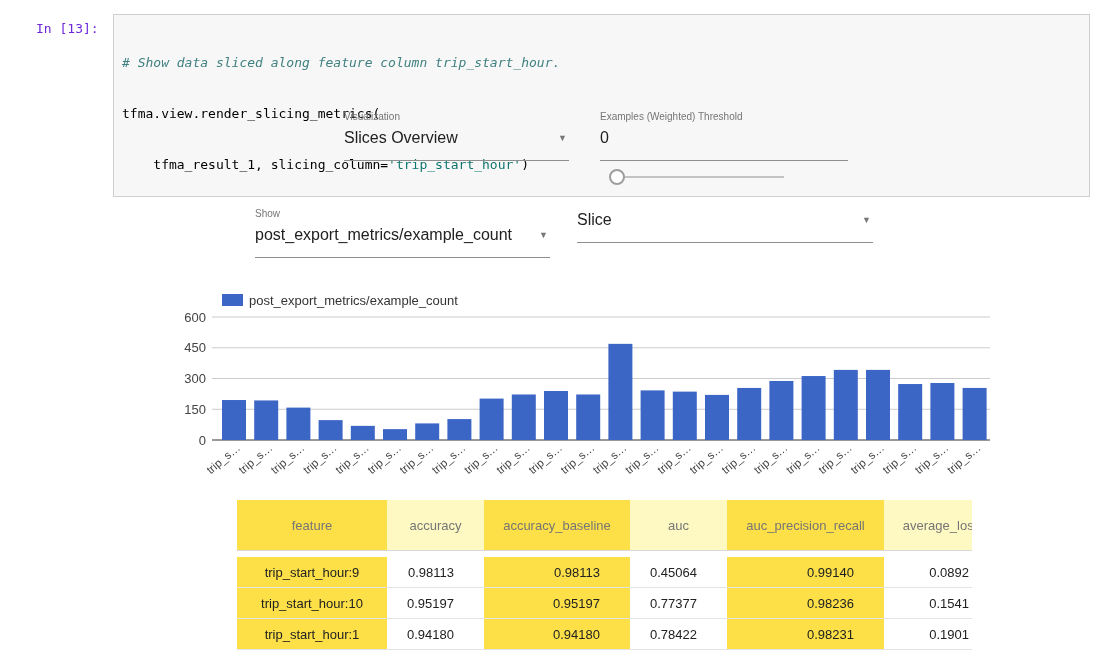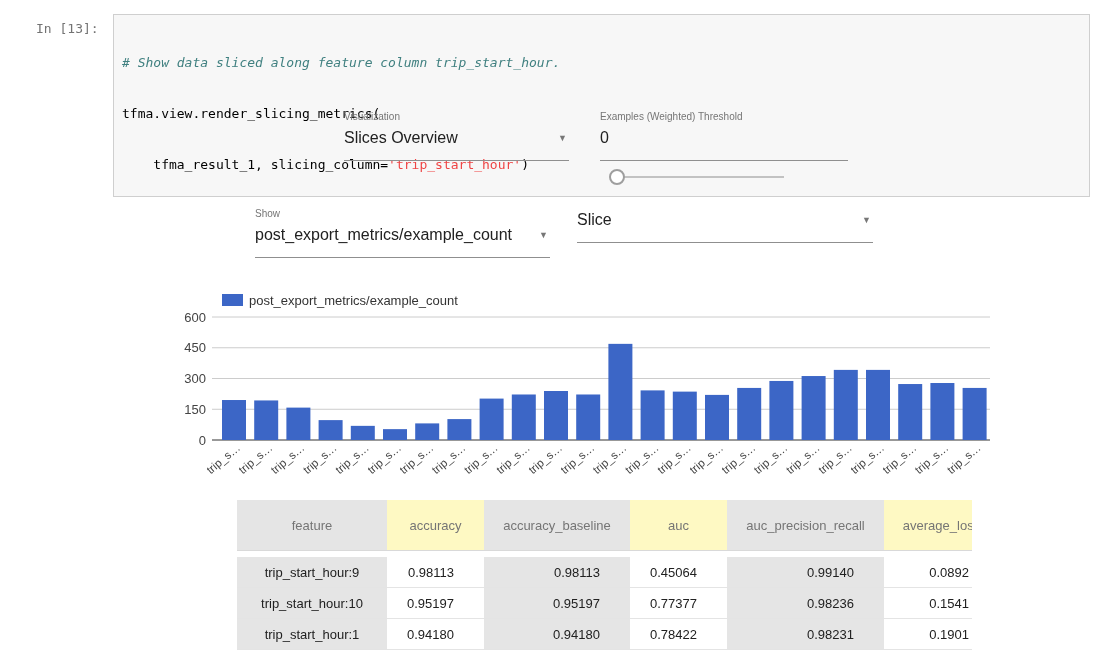--- a/index.html
+++ b/index.html
@@ -1,27 +1,27 @@
 <!DOCTYPE html>
 <html><head>
 <meta charset="utf-8">
 <style>
   html,body{margin:0;padding:0;background:#ffffff;}
   body{width:1111px;height:668px;position:relative;overflow:hidden;
        font-family:"Liberation Sans", sans-serif;color:#212121;}
   .abs{position:absolute;}
 
   
-  .prompt{left:36px;top:20px;color:#737373;
+  .prompt{left:36px;top:20px;color:#6d28d9;
           font:13px/17px "DejaVu Sans Mono", monospace;}
   .codebox{left:113px;top:14px;width:952px;background:#f7f7f7;
            border:1px solid #cfcfcf;padding:5px 15px 6px 8px;
            font:13px/17px "DejaVu Sans Mono", monospace;white-space:pre;color:#000;}
   .tok-comment{color:#408080;font-style:italic;}
-  .tok-string{color:#ef4444;}
+  .tok-string{color:#0f766e;}
 
   
   .ctl{position:absolute;}
   .ctl-label{font-size:10px;color:#757575;height:15px;}
   .ctl-value{font-size:16px;color:#212121;margin-top:3px;padding-bottom:13px;
              border-bottom:1px solid #8f8f8f;position:relative;white-space:nowrap;}
   .dd-arrow{position:absolute;right:2px;top:4px;font-size:9px;color:#777;}
   .slider-track{position:absolute;height:2px;background:#c2c2c2;}
   .slider-handle{position:absolute;width:12px;height:12px;border:2px solid #9e9e9e;
                  border-radius:50%;background:#fff;}
@@ -32,21 +32,21 @@
   
   .table-wrap{left:237px;top:500px;width:735px;height:168px;overflow:hidden;}
   table.metrics{border-collapse:collapse;table-layout:fixed;width:762px;
                 font-size:13px;}
   table.metrics th{font-weight:normal;color:#757575;height:48px;
                    border-bottom:1px solid #d9d9d9;text-align:center;
                    overflow:hidden;white-space:nowrap;}
   table.metrics tr.spacer td{height:6px;background:#fff;border:none;padding:0;}
   table.metrics td{height:28px;border-bottom:1px solid #e4e4e4;color:#212121;
                    overflow:hidden;white-space:nowrap;}
-  .col-gray{background:#e5e5e5;}
+  .col-gray{background:#fde047;}
   .col-white{background:#ffffff;}
   th.col-white{background:#fef9c3;}
   td.cell-feature{text-align:center;}
   td.cell-num{text-align:right;padding-right:30px;}
 </style>
 </head>
 <body>
 
 <div class="abs prompt">In [13]:</div>
 <div class="abs codebox">

